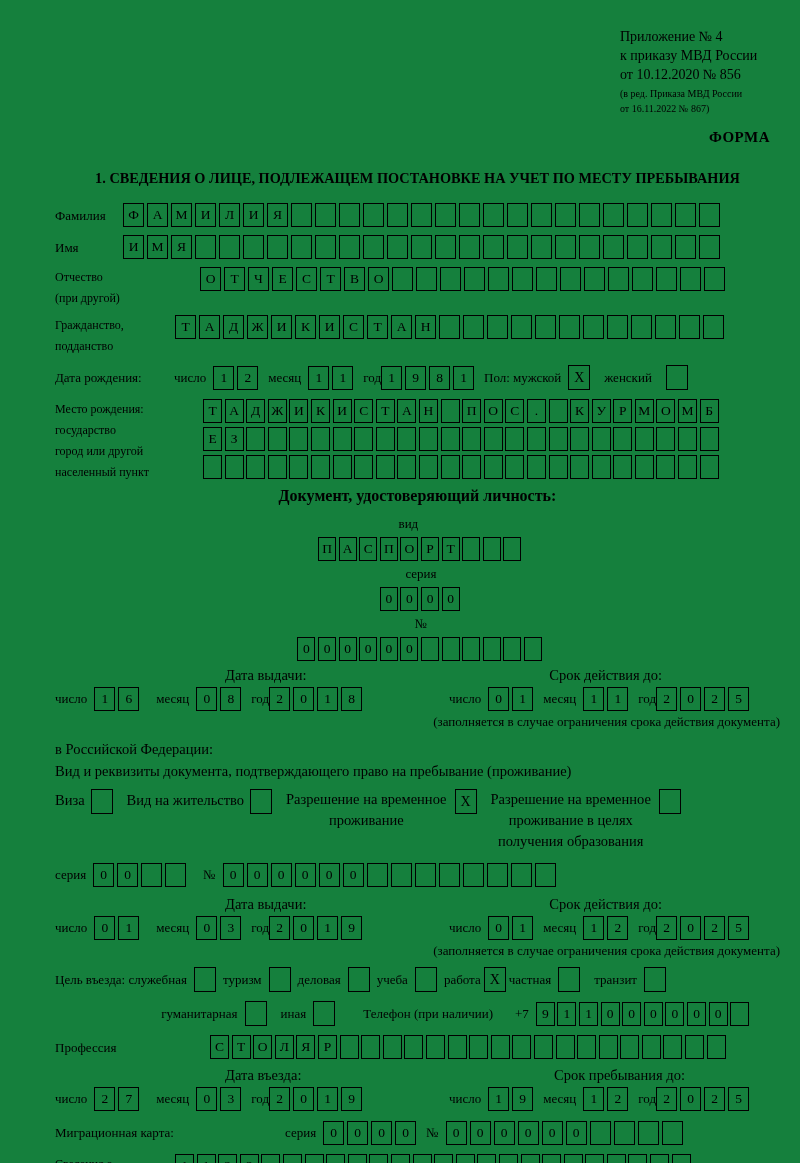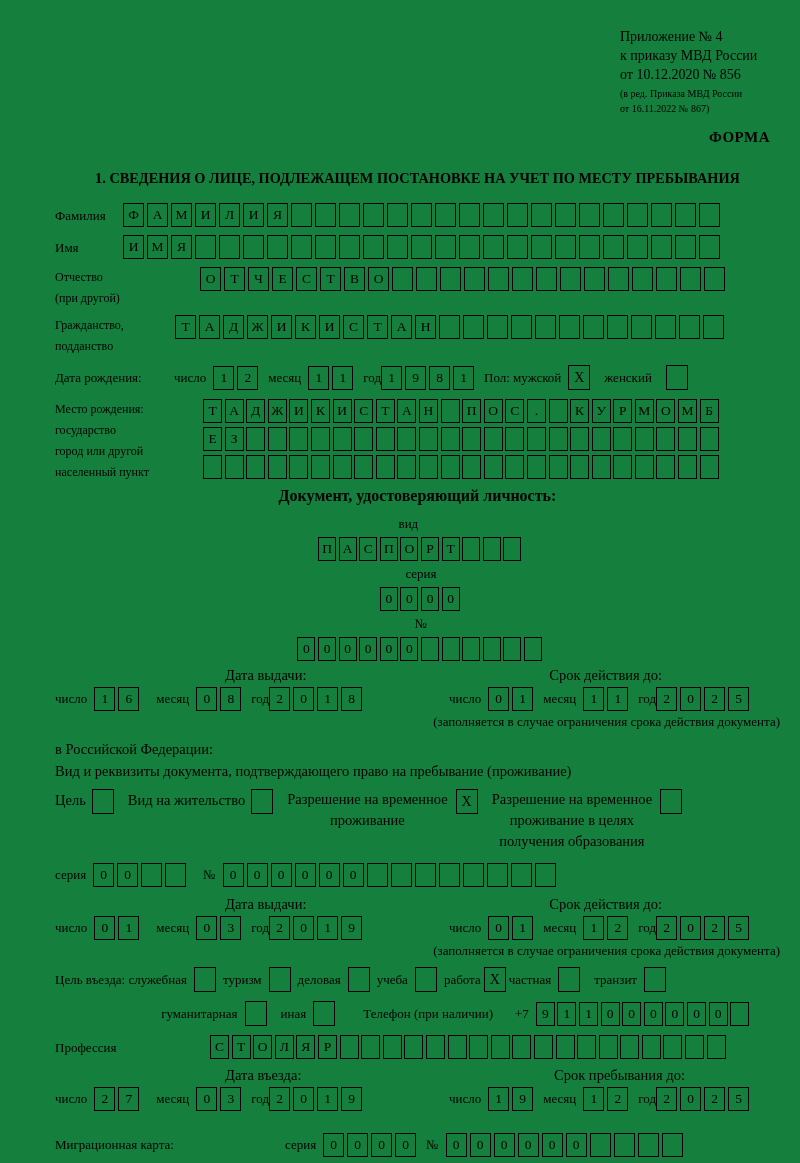--- a/index.html
+++ b/index.html
@@ -407,21 +407,21 @@
         </span>
     </span>
   </div>
   <div class="note">(заполняется в случае ограничения срока действия документа)</div>
 
   <div class="plain">в Российской Федерации:</div>
   <div class="plain">Вид и реквизиты документа, подтверждающего право на пребывание (проживание)</div>
 
   <div class="optrow">
     <span class="opt">
-      <span class="txt">Цель</span>
+      <span class="txt">Виза</span>
       <span class="chk"></span>
     </span>
     <span class="opt" style="margin-left:14px">
       <span class="txt">Вид на жительство</span>
       <span class="chk"></span>
     </span>
     <span class="opt" style="margin-left:14px">
       <span class="txt2">
         <div>Разрешение на временное</div>
         <div>проживание</div>
@@ -617,21 +617,21 @@
       <span class="lbl g">год</span>
       <span class="cells">
           <span class="cell">2</span>
           <span class="cell">0</span>
           <span class="cell">2</span>
           <span class="cell">5</span>
         </span>
     </span>
   </div>
 
-  <div class="drow" style="margin-top:20px;margin-bottom:8px;">
+  <div class="drow" style="margin-top:8px;margin-bottom:8px;">
     <span class="lbl" style="width:178px">Миграционная карта:</span>
     <span class="lbl" style="margin-left:52px">серия</span>
     <span class="cells g">
         <span class="cell">0</span>
         <span class="cell">0</span>
         <span class="cell">0</span>
         <span class="cell">0</span>
       </span>
     <span class="lbl g">№</span>
     <span class="cells g">

